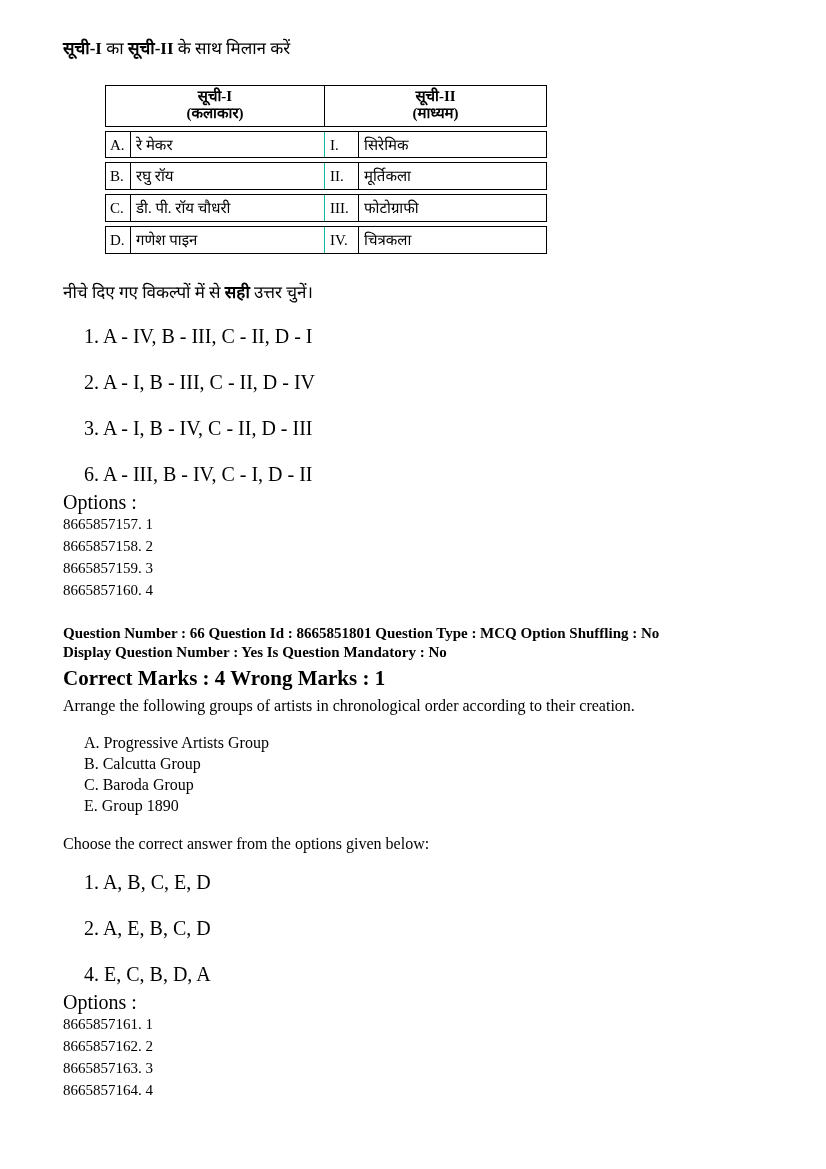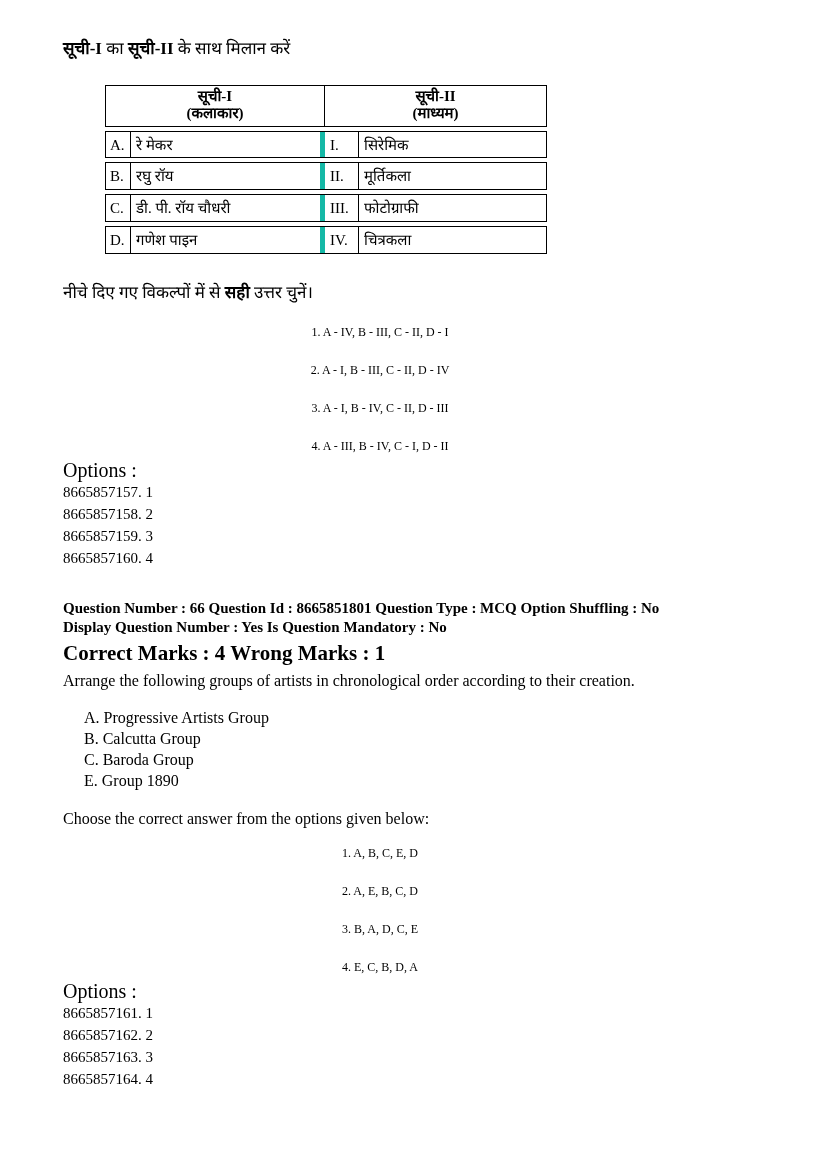--- a/index.html
+++ b/index.html
@@ -34,35 +34,35 @@
     border: 1px solid #000;
     margin-bottom: 4px;
     align-items: stretch;
   }
   .thead { text-align: center; font-weight: bold; }
   .hcell { padding: 2px 2px 3px; line-height: 1.15; }
   .hcell.left  { width: 219px; border-right: 1px solid #000; }
   .hcell.right { flex: 1; }
   .cell { padding: 4px 5px 3px; line-height: 1.25; }
   .c1 { width: 25px;  border-right: 1px solid #000; padding-left: 4px; padding-right: 2px; }
-  .c2 { width: 194px; border-right: 5px solid #14b8a6; }
+  .c2 { width: 194px; border-right: 1px solid #14b8a6; }
   .c3 { width: 34px;  border-right: 1px solid #000; }
   .c4 { flex: 1; }
 
   .instruction { font-size: 17px; margin-bottom: 22px; margin-top: 17px; }
   .instruction b { font-weight: bold; }
 
   .choices { margin-left: 21px; }
-  .choice { font-size: 12px; margin-bottom: 23px; text-align: center; }
+  .choice { font-size: 20px; margin-bottom: 23px; }
   .choice.last { margin-bottom: 5px; }
 
   .options-label { font-weight: normal; font-size: 20px; line-height: 22px; }
   .oid { font-size: 15px; line-height: 22px; }
 
-  .q66-block { margin-top: 30px; }
+  .q66-block { margin-top: 23px; }
   .meta {
     font-weight: bold;
     font-size: 15px;
     line-height: 1.3;
     max-width: 704px;
   }
   .marks { font-weight: bold; font-size: 21px; line-height: 1.3; margin-top: 2px; }
   .qtext { font-size: 16px; margin-top: 5px; margin-bottom: 17px; }
 
   .item-list { margin-left: 21px; margin-bottom: 19px; }
@@ -122,21 +122,21 @@
   </div>
 
   <div class="instruction">
     <span>नीचे दिए गए विकल्पों में से </span><b>सही</b><span> उत्तर चुनें।</span>
   </div>
 
   <div class="choices">
     <div class="choice">1. A - IV, B - III, C - II, D - I</div>
     <div class="choice">2. A - I, B - III, C - II, D - IV</div>
     <div class="choice">3. A - I, B - IV, C - II, D - III</div>
-    <div class="choice last">4. A - III, B - IV, C - I, D - II</div>
+    <div class="choice last">6. A - III, B - IV, C - I, D - II</div>
   </div>
 
   <div class="options-label">Options :</div>
   <div class="oid">8665857157. 1</div>
   <div class="oid">8665857158. 2</div>
   <div class="oid">8665857159. 3</div>
   <div class="oid">8665857160. 4</div>
 
   <div class="q66-block">
     <div class="meta">Question Number : 66 Question Id : 8665851801 Question Type : MCQ Option Shuffling : No Display Question Number : Yes Is Question Mandatory : No</div>
@@ -150,21 +150,20 @@
       <div class="item">E. Group 1890</div>
     </div>
 
     <div class="choose">
       <span>Choose the </span><b>correct</b><span> answer from the options given below:</span>
     </div>
 
     <div class="choices">
       <div class="choice">1. A, B, C, E, D</div>
       <div class="choice">2. A, E, B, C, D</div>
-      <div class="choice">3. B, A, D, C, E</div>
       <div class="choice last">4. E, C, B, D, A</div>
     </div>
 
     <div class="options-label">Options :</div>
     <div class="oid">8665857161. 1</div>
     <div class="oid">8665857162. 2</div>
     <div class="oid">8665857163. 3</div>
     <div class="oid">8665857164. 4</div>
   </div>
 

